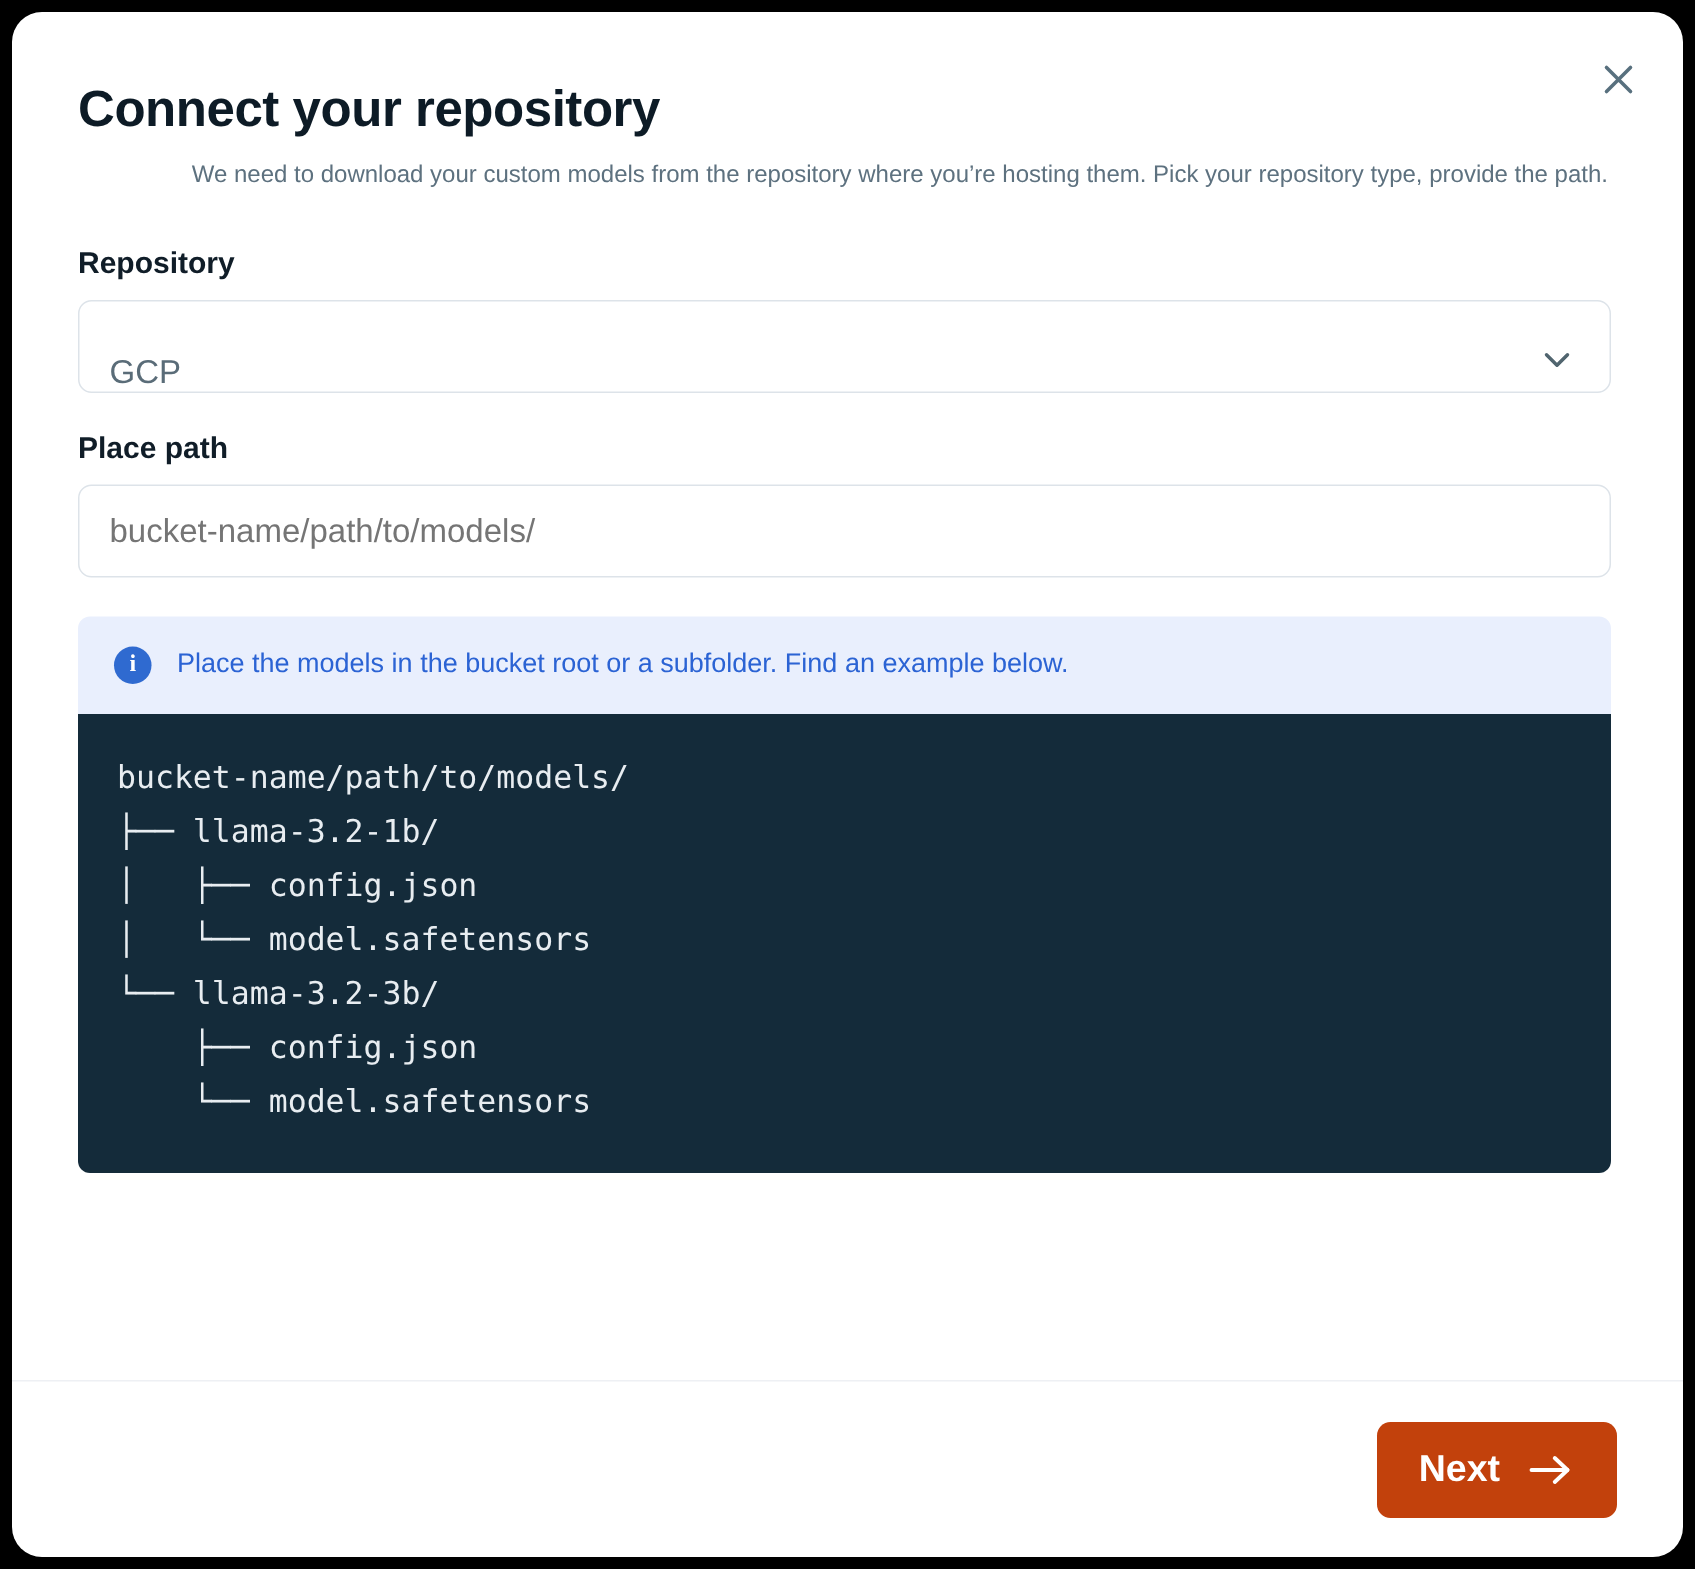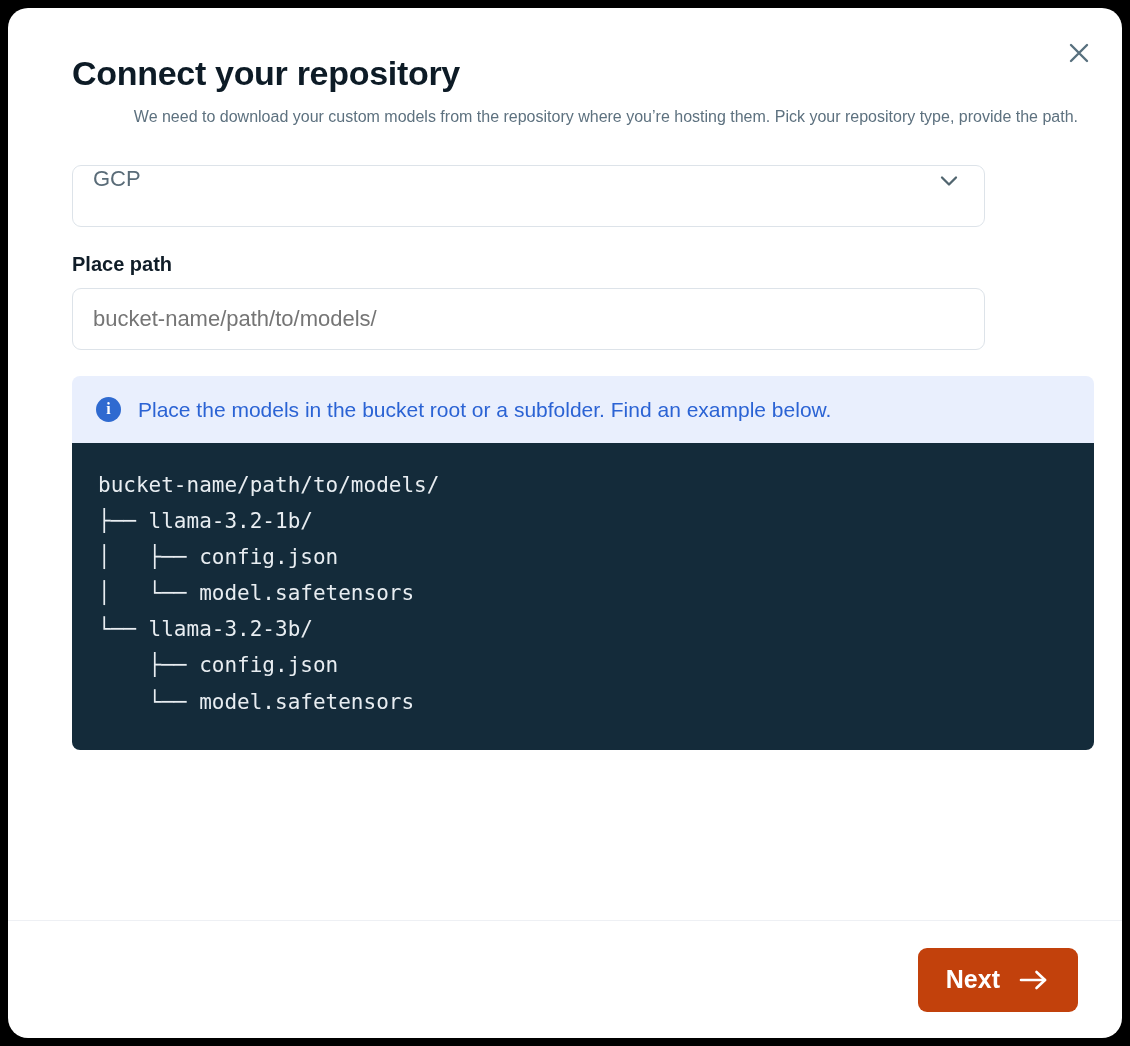--- a/index.html
+++ b/index.html
@@ -38,21 +38,20 @@
     cursor: pointer;
     background: none;
     border: none;
     padding: 0;
   }
   .close-btn svg { display: block; }
 
   .body {
     padding: 46px 44px 0 44px;
     flex: 1 1 auto;
-    margin-left: 20px;
   }
 
   .title {
     font-size: 34px;
     font-weight: bold;
     color: #0d1b26;
     letter-spacing: -0.3px;
     margin: 0 0 10px 0;
     line-height: 1.15;
   }
@@ -71,27 +70,27 @@
     font-size: 20px;
     font-weight: bold;
     color: #101d28;
     margin: 0 0 12px 0;
     display: block;
   }
 
   .field-block { margin-bottom: 26px; }
 
   .select-ctl, .text-ctl {
-    width: 913px;
+    width: 1022px;
     height: 62px;
     border: 1px solid #dde3e9;
     border-radius: 9px;
     background: #ffffff;
     display: flex;
-    align-items: flex-start;
+    align-items: flex-end;
     padding: 0 20px;
     font-size: 22px;
     font-family: "Liberation Sans", sans-serif;
   }
 
   .select-ctl {
     justify-content: space-between;
     cursor: pointer;
     color: #5a6c78;
   }
@@ -121,21 +120,21 @@
     color: #ffffff;
     font-size: 16px;
     font-weight: bold;
     display: flex;
     align-items: center;
     justify-content: center;
     line-height: 1;
     font-family: "Liberation Serif", serif;
   }
   .info-text {
-    font-size: 21px;
+    font-size: 18px;
     color: #2b63d4;
     line-height: 1.3;
   }
 
   .code-block {
     width: 1022px;
     background: #142b3a;
     border-radius: 0 0 8px 8px;
     padding: 24px 26px 30px 26px;
     margin: 0;
@@ -186,20 +185,21 @@
       </svg>
     </span>
   </button>
 
   <div class="body">
 
     <h1 class="title">Connect your repository</h1>
     <p class="subtitle">We need to download your custom models from the repository where you’re hosting them. Pick your repository type, provide the path.</p>
 
     <div class="field-block">
+      <label class="field-label">Repository</label>
       <div class="select-ctl">
         <span class="select-value">GCP</span>
         <span>
           <svg width="30" height="30" viewBox="0 0 30 30" fill="none">
             <path d="M8 11.5 L15 18.5 L22 11.5" stroke="#51656f" stroke-width="2.3" stroke-linecap="round" stroke-linejoin="round"></path>
           </svg>
         </span>
       </div>
     </div>
 

